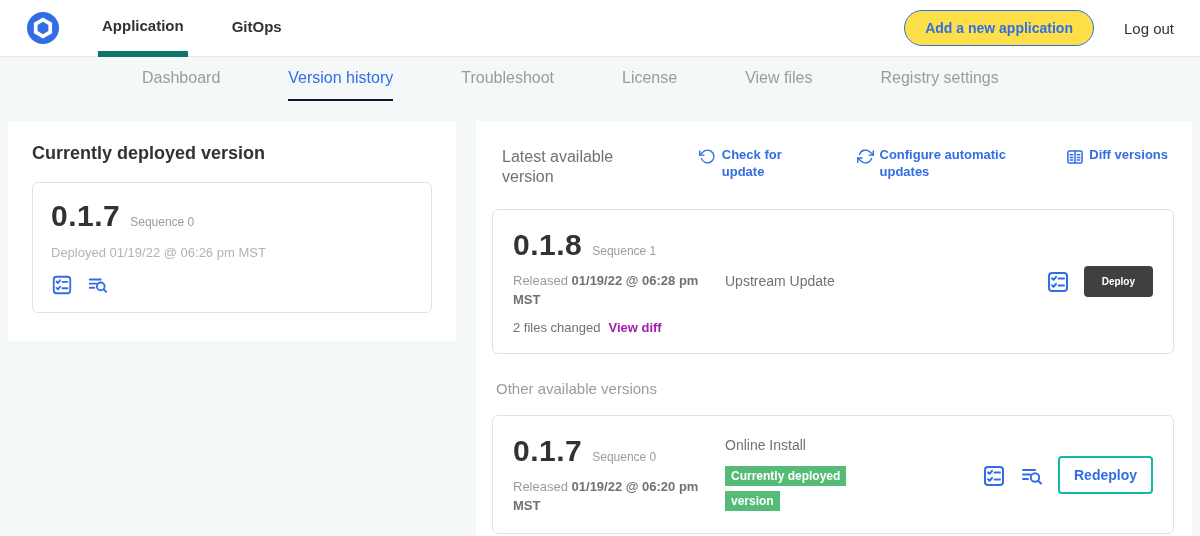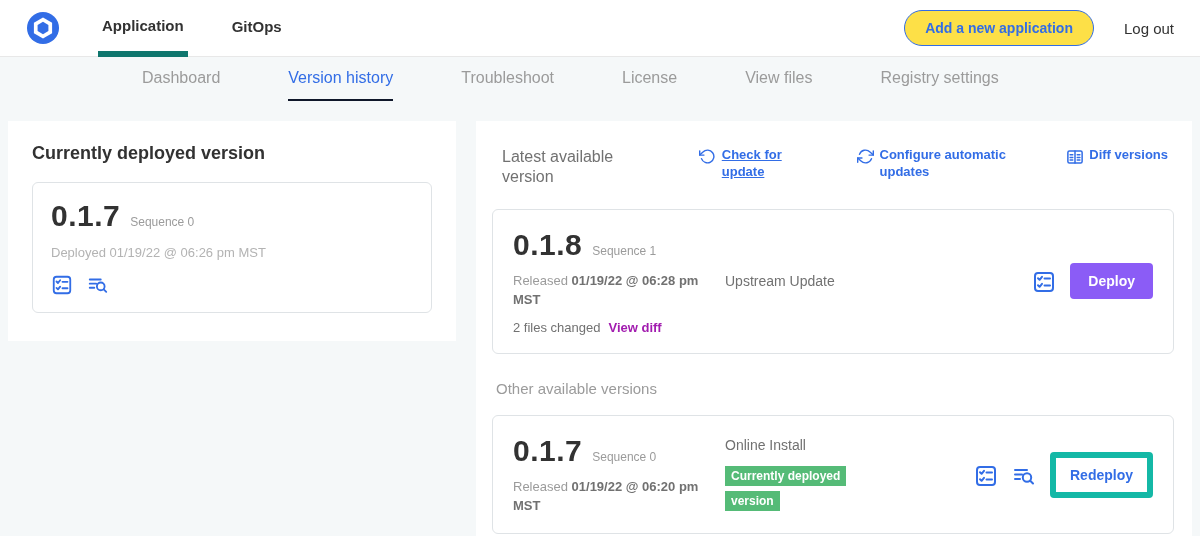--- a/index.html
+++ b/index.html
@@ -104,21 +104,21 @@
     display: flex;
     align-items: flex-start;
     gap: 6px;
     color: #326de6;
     font-size: 13px;
     font-weight: bold;
     line-height: 1.3;
     cursor: pointer;
   }
   .header-action .act-icon { width: 17px; height: 17px; flex: none; margin-top: 1px; }
-  .header-action .txt-narrow { width: 88px; text-decoration: underline; }
+  .header-action .txt-narrow { width: 88px; }
   .header-action .txt-mid { width: 140px; }
   .header-action.single { align-items: flex-start; }
 
   
   .release-card {
     border: 1px solid #dfe3e6;
     border-radius: 6px;
     background: #fff;
     padding: 18px 20px;
     display: flex;
@@ -126,34 +126,34 @@
   }
   .rc-left { width: 212px; flex: none; }
   .released-line { font-size: 13px; color: #9b9b9b; margin-top: 10px; line-height: 1.45; width: 190px; }
   .released-line b { color: #717171; }
   .files-line { font-size: 13px; color: #717171; margin-top: 10px; }
   .view-diff { color: #a21caf; font-weight: bold; margin-left: 8px; cursor: pointer; }
   .rc-mid { flex: 1; font-size: 14px; color: #717171; }
   .rc-right { display: flex; align-items: center; gap: 16px; flex: none; }
 
   .deploy-btn {
-    background: #8b5cf6;
+    background: #404040;
     color: #ffffff;
     border: none;
     font-family: "Liberation Sans", sans-serif;
-    font-size: 14px;
+    font-size: 10px;
     font-weight: bold;
     border-radius: 4px;
     padding: 10px 18px;
     cursor: pointer;
   }
   .redeploy-btn {
     background: #ffffff;
     color: #326de6;
-    border: 6px solid #14b8a6;
+    border: 2px solid #14b8a6;
     font-family: "Liberation Sans", sans-serif;
     font-size: 14px;
     font-weight: bold;
     border-radius: 4px;
     padding: 9px 14px;
     cursor: pointer;
   }
 
   .other-title { font-size: 15px; color: #9b9b9b; margin: 26px 0 18px 4px; }
 

